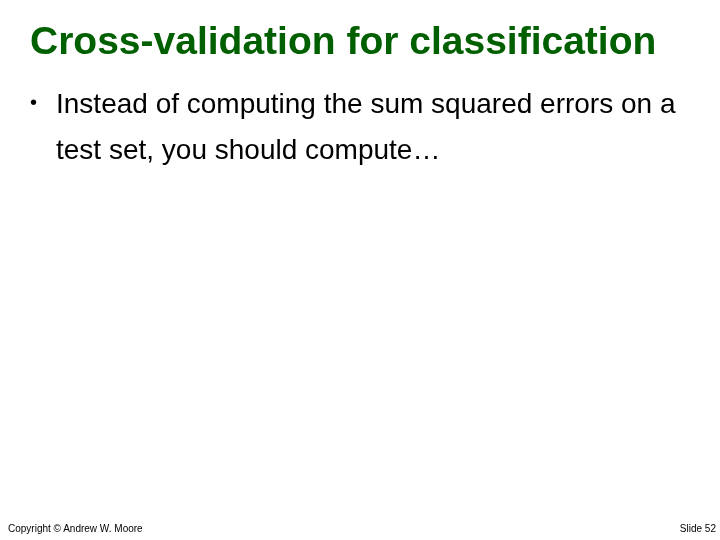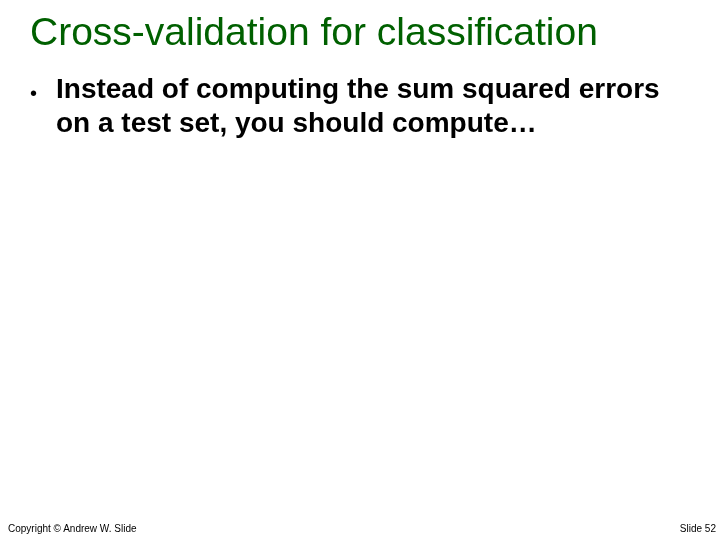--- a/index.html
+++ b/index.html
@@ -14,45 +14,44 @@
   }
   .slide {
     width: 720px;
     height: 540px;
     position: relative;
     box-sizing: border-box;
   }
   .title {
     color: #006000;
     font-size: 39px;
-    font-weight: 400;
-    padding: 10px 0 0 30px;
+    font-weight: 700;
+    padding: 19px 0 0 30px;
     letter-spacing: 0px;
   }
   .body {
     padding: 18px 40px 0 30px;
   }
   .bullet-row {
     display: flex;
     align-items: flex-start;
   }
   .bullet-mark {
     font-size: 20px;
     line-height: 34px;
     width: 26px;
     flex: 0 0 26px;
     color: #000;
     text-align: left;
     padding-top: 4px;
   }
   .bullet-text {
     font-size: 28px;
-    line-height: 34px;
+    line-height: 46px;
     color: #000;
-    font-weight: bold;
   }
   .footer-left {
     position: absolute;
     left: 8px;
     bottom: 6px;
     font-size: 10px;
     color: #000;
   }
   .footer-right {
     position: absolute;
@@ -68,15 +67,15 @@
 <div class="slide">
   <div class="title">Cross-validation for classification</div>
 
   <div class="body">
     <div class="bullet-row">
       <div class="bullet-mark">•</div>
       <div class="bullet-text">Instead of computing the sum squared errors on a test set, you should compute…</div>
     </div>
   </div>
 
-  <div class="footer-left">Copyright © Andrew W. Slide</div>
+  <div class="footer-left">Copyright © Andrew W. Moore</div>
   <div class="footer-right">Slide 52</div>
 </div>
 
 </body></html>

